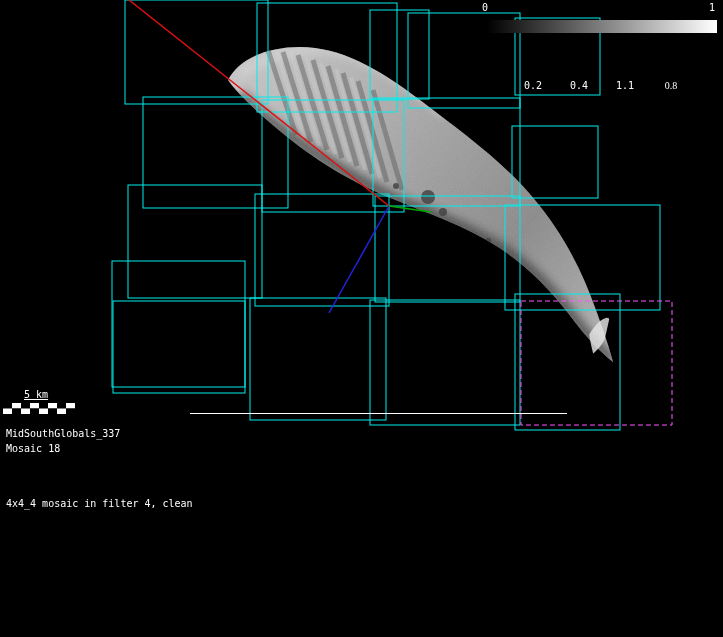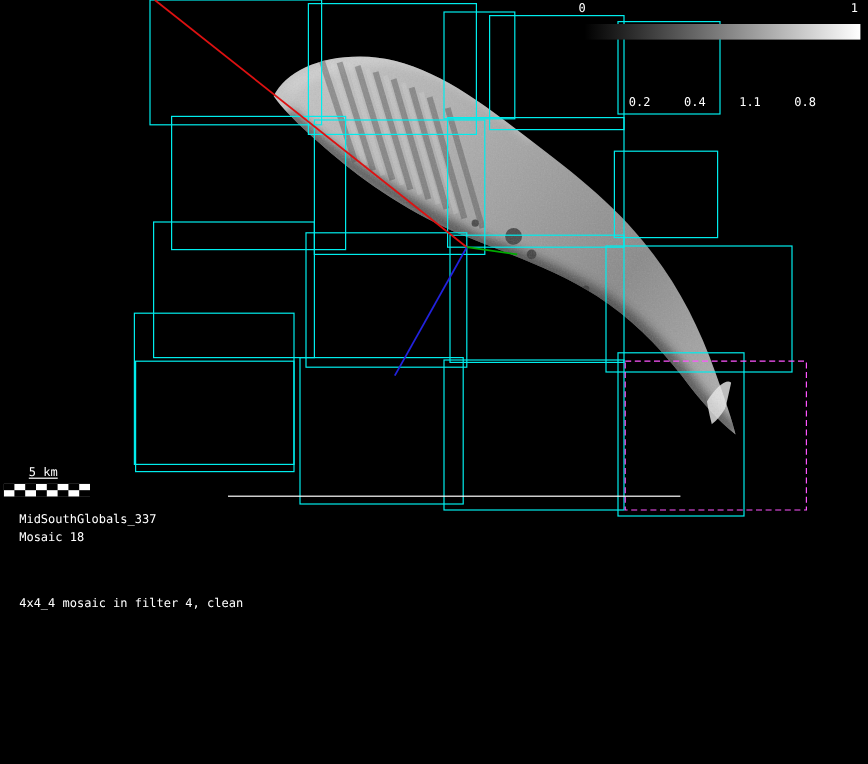--- a/index.html
+++ b/index.html
@@ -15,21 +15,21 @@
   .cb-min{left:482px;top:2px;}
   .cb-max{left:709px;top:2px;}
   #cbticks{position:absolute;left:487px;top:36px;width:230px;height:13px;margin-top:44px;}
   .cbtick{position:absolute;top:0;transform:translateX(-50%);font-size:10px;color:#fff;}
   
   .scale-label{position:absolute;left:24px;top:389px;font-size:10px;white-space:pre;text-decoration:underline;}
   .scale-checker{position:absolute;left:3px;top:403px;}
   
   .status{position:absolute;left:85px;top:403px;font-size:10px;white-space:pre;}
   .timeline{position:absolute;left:190px;top:413px;width:377px;height:1px;background:#fff;}
-  .info{position:absolute;left:16px;font-size:10px;white-space:pre;}
+  .info{position:absolute;left:6px;font-size:10px;white-space:pre;}
   .info-1{top:428px;}
   .info-2{top:443px;}
   .info-3{top:458px;margin-top:40px;}
 </style>
 </head>
 <body>
 
 <div class="stage">
 
   <svg class="layer" width="723" height="637" viewBox="0 0 723 637">
@@ -129,21 +129,21 @@
       </g>
   </svg>
 
   <div class="cb-label cb-min">0</div>
   <div class="cb-label cb-max">1</div>
   <div class="cb-bar"></div>
   <div id="cbticks">
       <div class="cbtick" style="left: 46px;">0.2</div>
       <div class="cbtick" style="left: 92px;">0.4</div>
       <div class="cbtick" style="left: 138px;">1.1</div>
-      <div class="cbtick" style="left: 184px;">0.8</div>
+      <div class="cbtick" style="left: 184px; font-family: Liberation Serif, serif;">0.8</div>
     </div>
 
   <div class="scale-label">5 km</div>
   <svg class="scale-checker" width="72" height="11">
     <defs>
       <pattern id="chk" width="18" height="11" patternUnits="userSpaceOnUse">
         <rect x="0" y="0" width="9" height="5.5" fill="#000"></rect>
         <rect x="9" y="0" width="9" height="5.5" fill="#fff"></rect>
         <rect x="0" y="5.5" width="9" height="5.5" fill="#fff"></rect>
         <rect x="9" y="5.5" width="9" height="5.5" fill="#000"></rect>

